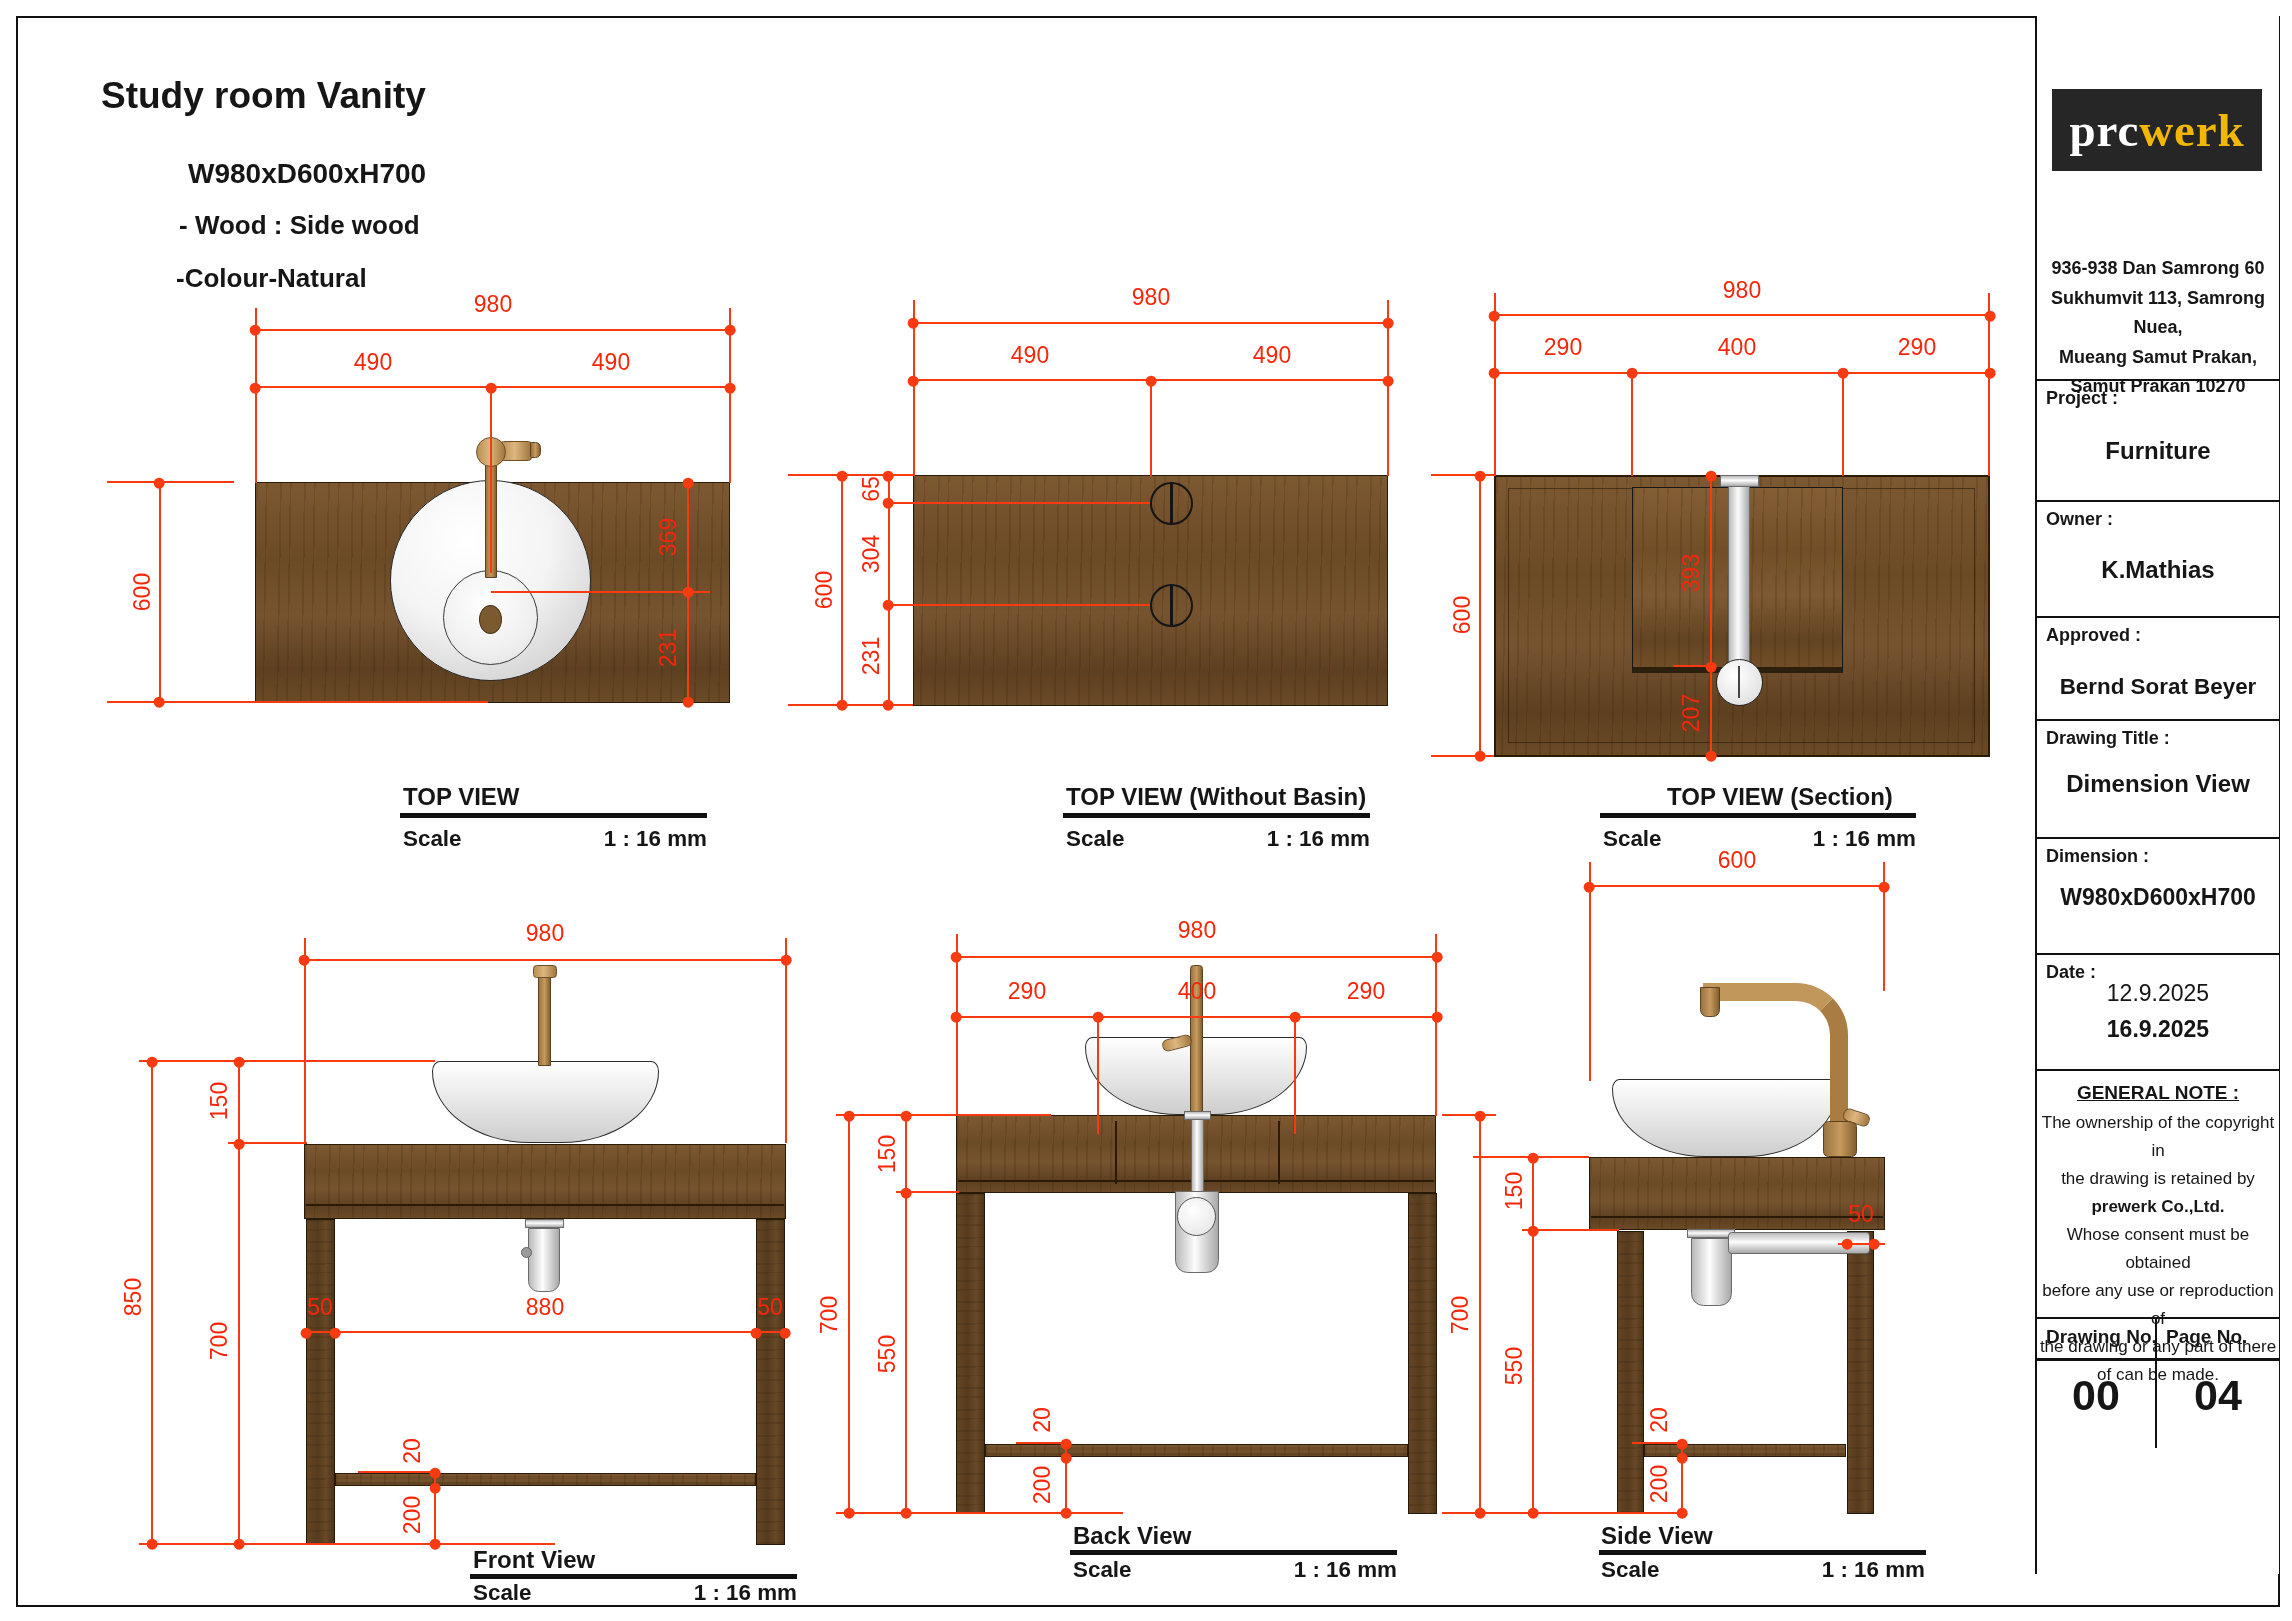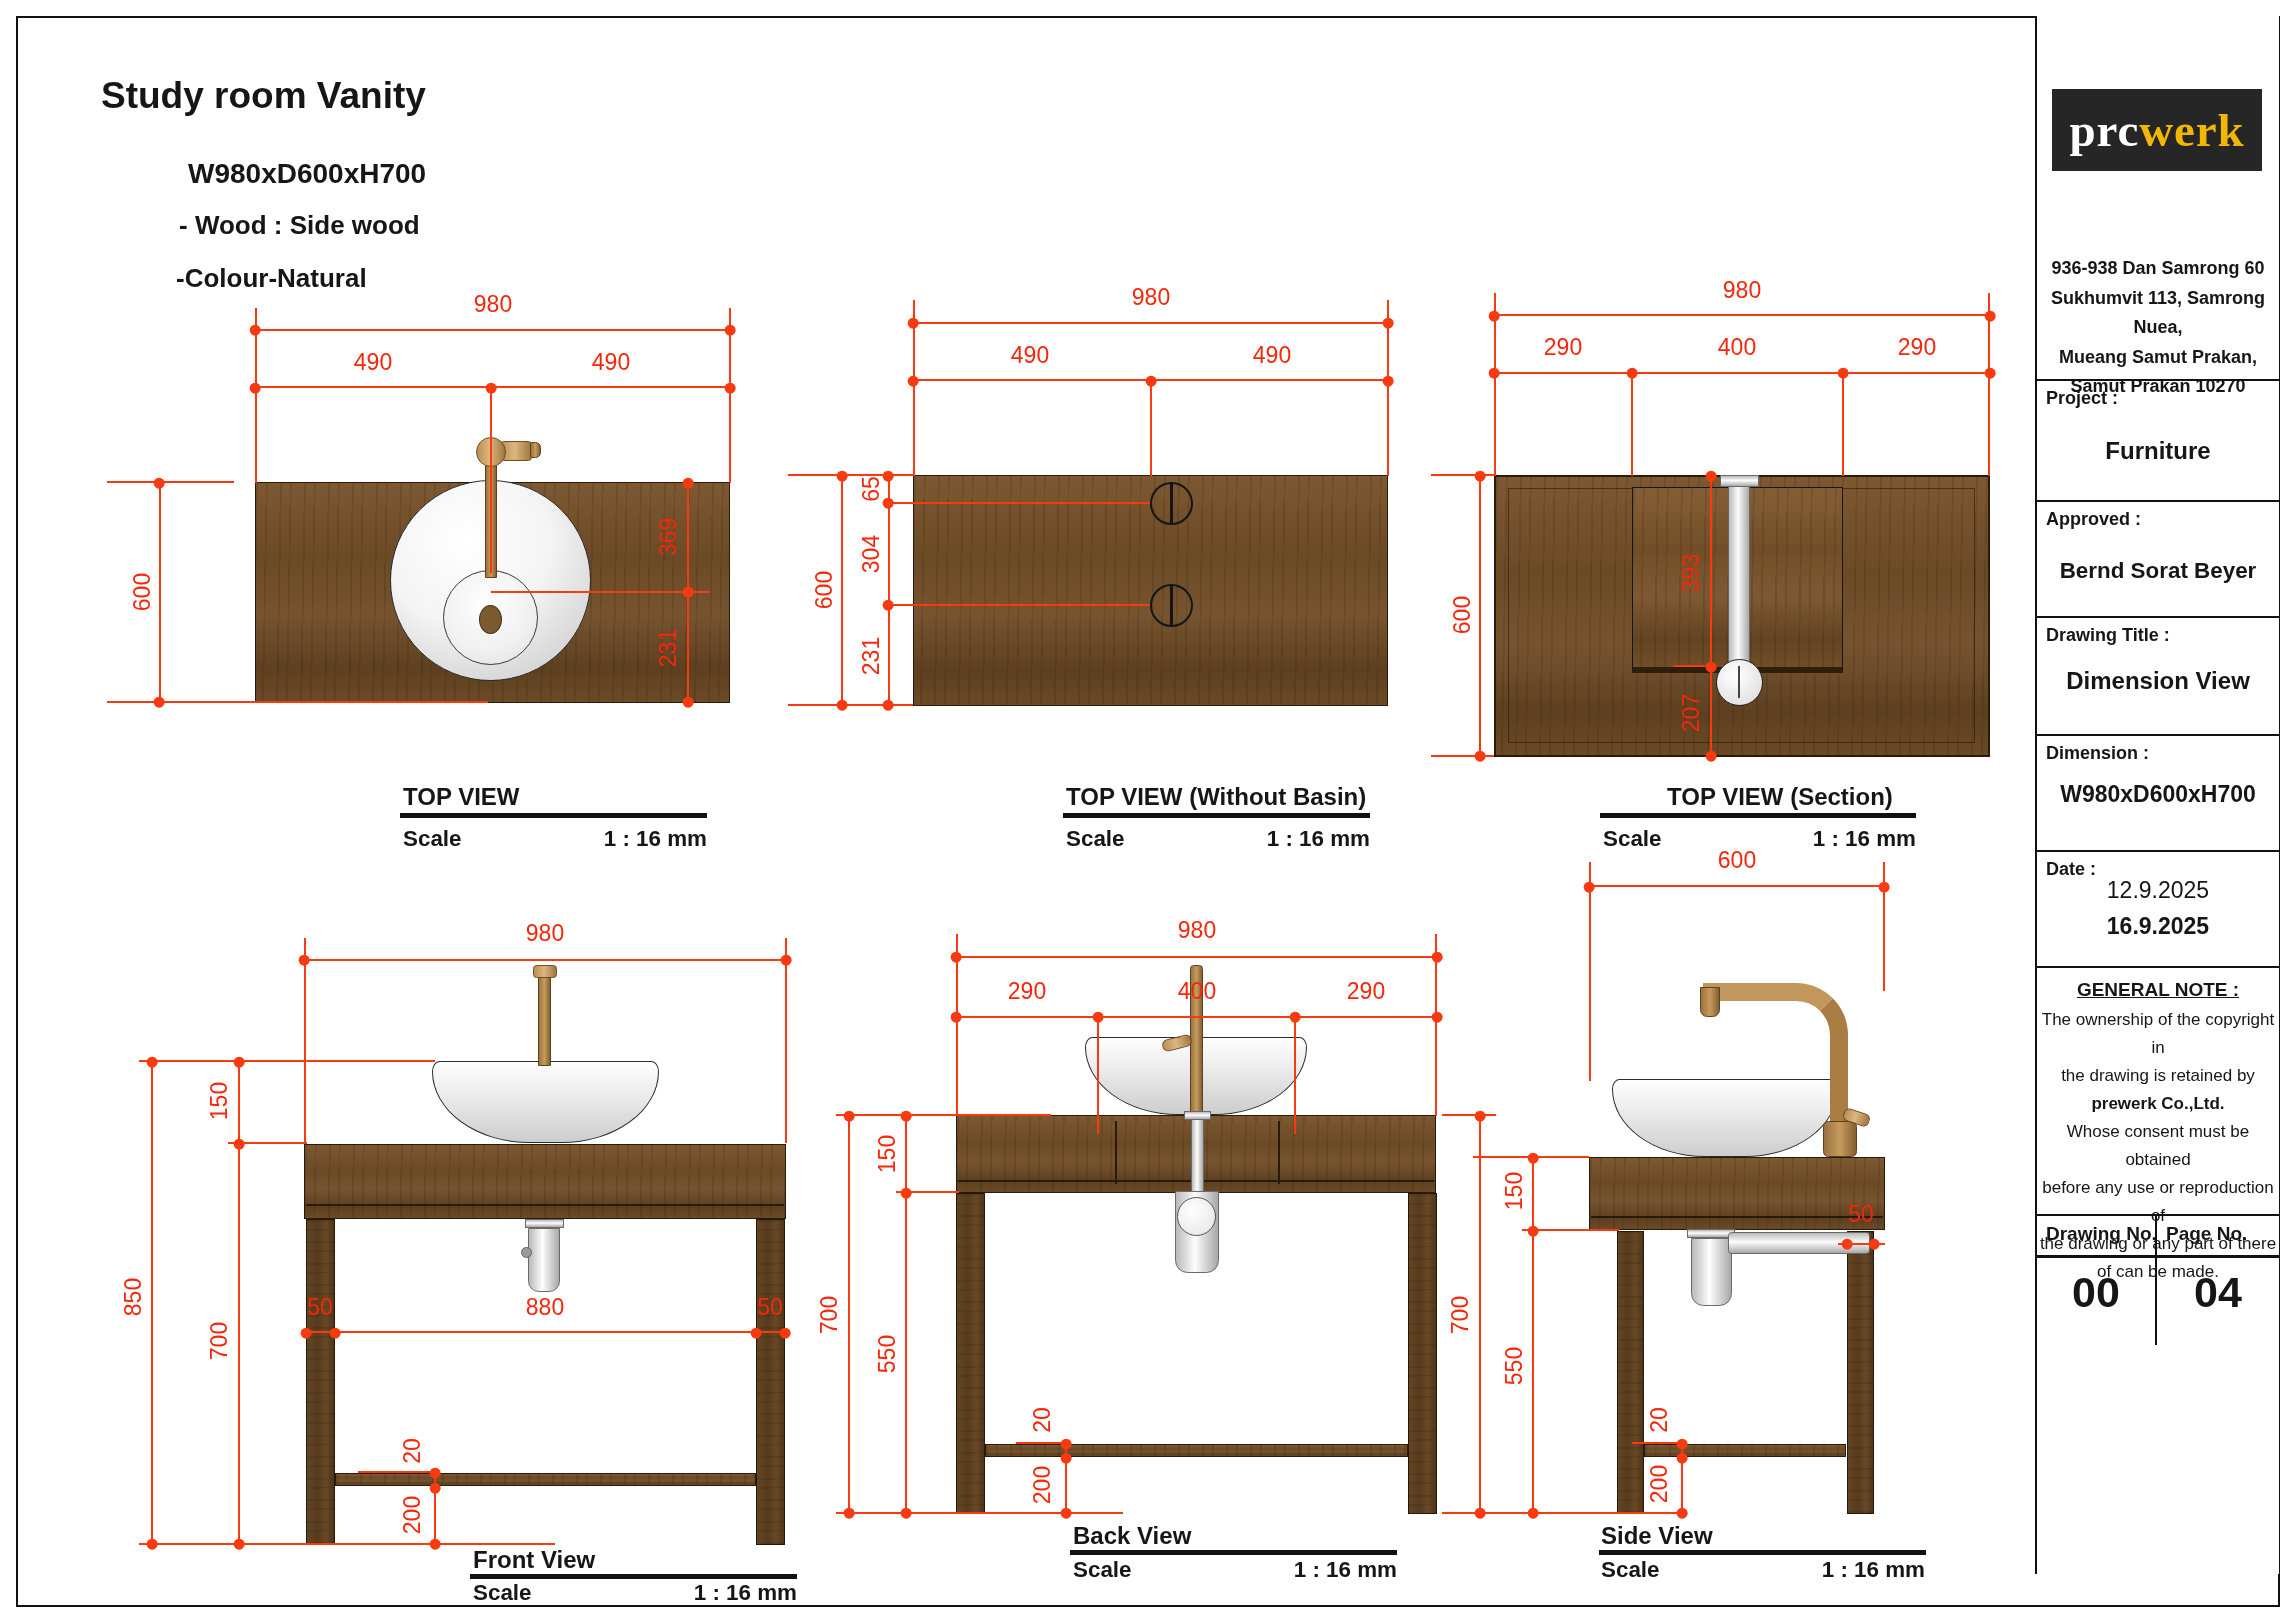--- a/index.html
+++ b/index.html
@@ -215,20 +215,24 @@
         <div>Sukhumvit 113, Samrong Nuea,</div>
         <div>Mueang Samut Prakan,</div>
         <div>Samut Prakan 10270</div>
       </div>
     </div>
     <div class="tb-sec" style="height:121px;">
       <span class="tb-label">Project :</span>
       <span class="tb-value" style="top:56px;">Furniture</span>
     </div>
     <div class="tb-sec" style="height:116px;">
+      <span class="tb-label">Owner :</span>
+      <span class="tb-value" style="top:54px;">K.Mathias</span>
+    </div>
+    <div class="tb-sec" style="height:103px;">
       <span class="tb-label">Approved :</span>
       <span class="tb-value" style="top:56px;font-size:22.4px;">Bernd Sorat Beyer</span>
     </div>
     <div class="tb-sec" style="height:118px;">
       <span class="tb-label">Drawing Title :</span>
       <span class="tb-value" style="top:49px;">Dimension View</span>
     </div>
     <div class="tb-sec" style="height:116px;">
       <span class="tb-label">Dimension :</span>
       <span class="tb-value" style="top:45px;font-size:23px;">W980xD600xH700</span>

